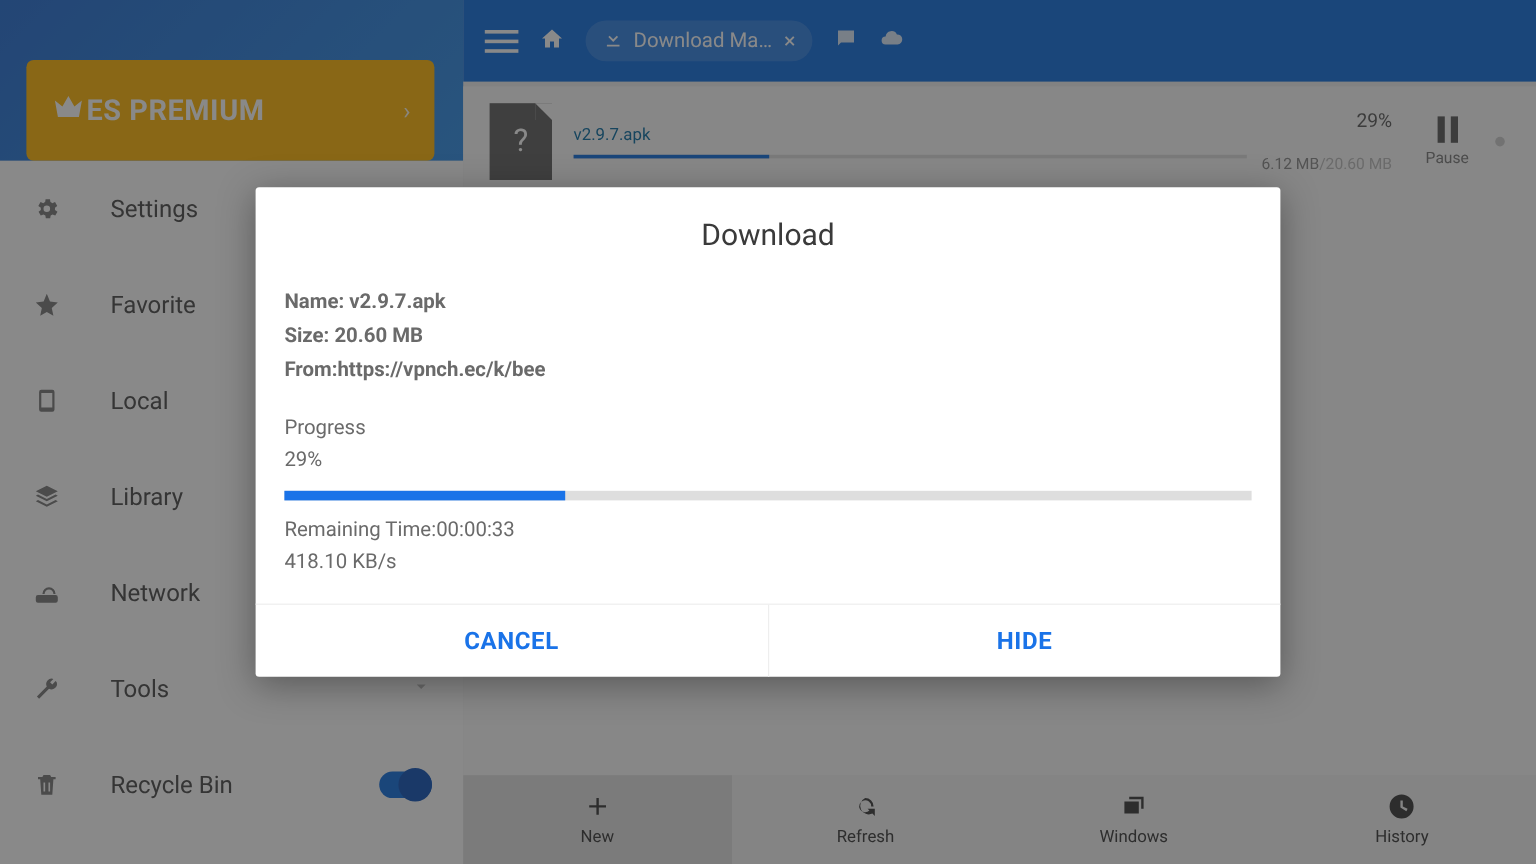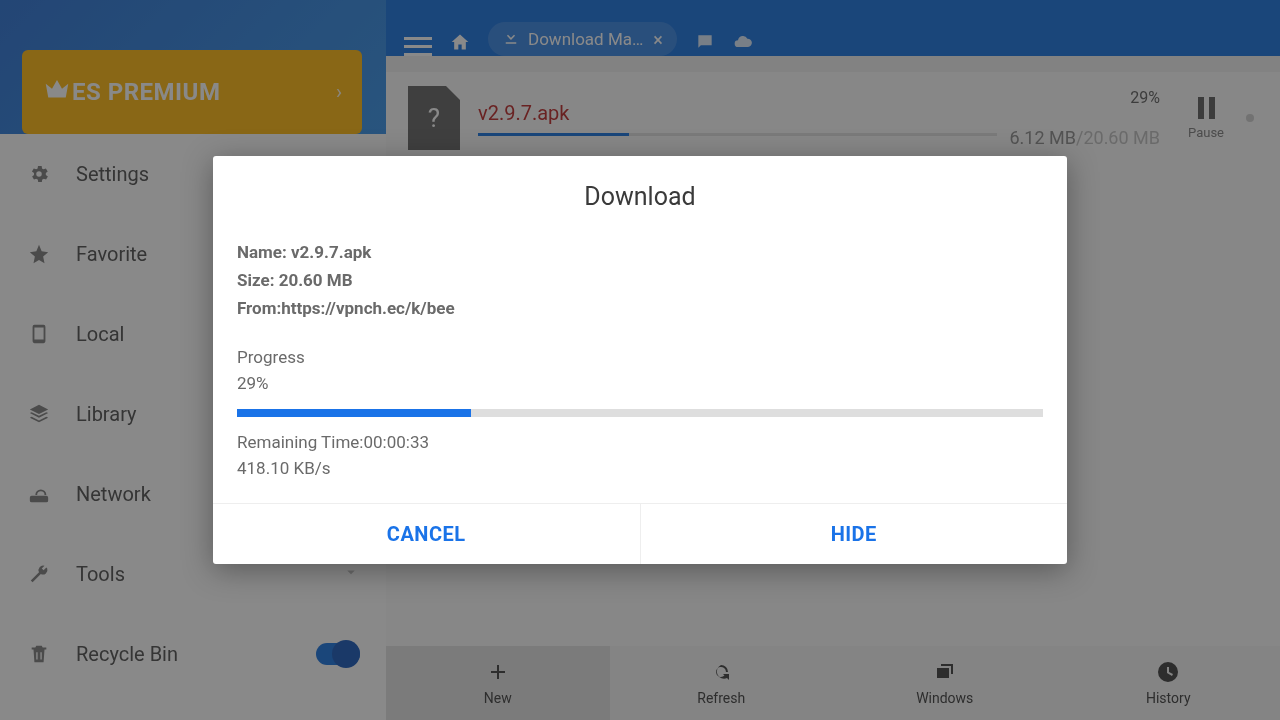--- a/index.html
+++ b/index.html
@@ -1,56 +1,56 @@
 <!DOCTYPE html>
 <html><head>
 <meta charset="utf-8">
 <style>
 * { margin:0; padding:0; box-sizing:border-box; font-family:Roboto,Arial,sans-serif; }
 html,body { width:1280px; height:720px; overflow:hidden; }
 .app { position:relative; width:1280px; height:720px; background:#efefef; }
 
-.topbar { position:absolute; left:386px; top:0; right:0; height:56px; background:#0a6ade; display:flex; align-items:flex-end; padding:0 18px; gap:18px; }
+.topbar { position:absolute; left:386px; top:0; right:0; height:68px; background:#0a6ade; display:flex; align-items:center; padding:0 18px; gap:18px; }
 .hamburger { display:flex; flex-direction:column; gap:5px; cursor:pointer; }
 .hamburger span { width:28px; height:3px; background:#fff; }
 .home-icon svg { width:20px; height:20px; fill:#fff; }
 .tab { display:flex; align-items:center; gap:8px; background:rgba(255,255,255,.14); border-radius:20px; padding:6px 14px; }
 .tab .dl-arrow svg { width:18px; height:18px; fill:#fff; }
 .tab-label { color:#fff; font-size:17px; }
 .tab-close { color:#fff; font-size:18px; margin-left:2px; }
 .chat-icon,.cloud-icon { color:#fff; opacity:.85; }
 .chat-icon svg,.cloud-icon svg { width:20px; height:20px; fill:#fff; }
 
 .diag-bg { position:absolute; left:0; top:0; width:386px; height:134px; background:linear-gradient(135deg,#1e6ad2 0%,#2a8be6 100%); }
 .premium { position:absolute; left:22px; top:50px; width:340px; height:84px; background:linear-gradient(90deg,#ffb400,#ffb400); border-radius:6px; display:flex; align-items:center; padding:0 20px; color:#fff; }
 .crown svg { width:30px; height:30px; fill:#fff; }
 .premium-label { font-size:24px; font-weight:700; letter-spacing:.5px; }
 .premium-chevron { margin-left:auto; font-size:20px; opacity:.9; }
 
 .sidebar { position:absolute; left:0; top:134px; width:386px; bottom:0; background:#fff; }
 .side-item { display:flex; align-items:center; height:80px; padding:0 26px; color:#454545; cursor:pointer; }
 .side-item .s-icon { width:26px; display:flex; justify-content:center; }
 .side-item .s-icon svg { width:22px; height:22px; fill:#757575; }
-.side-label { margin-left:24px; font-size:20px; color:#454545; }
+.side-label { margin-left:40px; font-size:20px; color:#454545; }
 .side-item .chev { margin-left:auto; color:#aaa; }
 .side-item .chev svg { width:18px; height:18px; fill:#bbb; }
 .toggle { margin-left:auto; width:44px; height:22px; background:#0a6ade; border-radius:11px; position:relative; }
 .toggle::after { content:""; position:absolute; right:0; top:-3px; width:28px; height:28px; background:#0a4fb6; border-radius:50%; }
 
 .content { position:absolute; left:386px; top:72px; right:0; bottom:74px; background:#fafafa; }
 .download-row { display:flex; align-items:center; padding:14px 26px 14px 22px; }
 .file-thumb { width:52px; height:64px; background:#5c5c5c; position:relative; display:flex; align-items:center; justify-content:center; color:#fff; font-size:26px; }
 .file-thumb::before { content:""; position:absolute; top:0; right:0; border-left:14px solid #5c5c5c; border-top:14px solid #fafafa; }
 .dl-info { flex:1; margin-left:18px; }
-.dl-name { font-size:20px; color:#b91c1c; margin-bottom:8px; }
+.dl-name { font-size:14px; color:#0369a1; margin-bottom:8px; }
 .dl-bar { height:3px; background:#dedede; position:relative; }
 .dl-bar-fill { position:absolute; left:0; top:0; bottom:0; background:#0a6ade; }
 .dl-right { text-align:right; margin-left:12px; }
 .dl-pct { font-size:16px; color:#555; }
-.dl-size { font-size:18px; color:#888; margin-top:20px; }
+.dl-size { font-size:13px; color:#888; margin-top:20px; }
 .dl-size .total { color:#bbb; }
 .pause-col { margin-left:28px; text-align:center; }
 .pause-icon { display:flex; gap:5px; justify-content:center; margin-bottom:6px; }
 .pause-icon span { width:6px; height:22px; background:#555; }
 .pause-label { font-size:13px; color:#777; }
 .dot { width:8px; height:8px; border-radius:50%; background:#ccc; margin-left:22px; }
 
 .bottombar { position:absolute; left:386px; right:0; bottom:0; height:74px; background:#f3f3f3; display:flex; }
 .bb-item { flex:1; display:flex; flex-direction:column; align-items:center; justify-content:center; gap:6px; color:#333; cursor:pointer; }
 .bb-item.active { background:#e1e1e1; }

